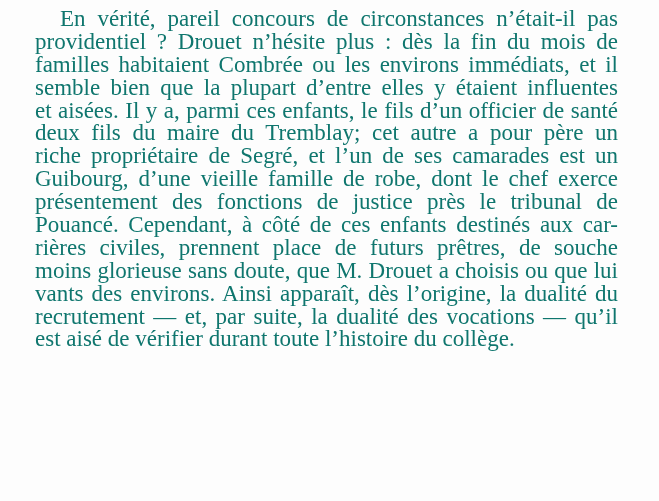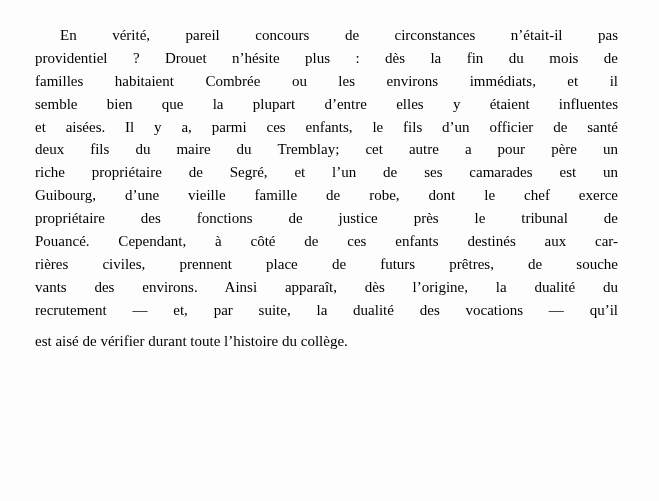--- a/index.html
+++ b/index.html
@@ -10,58 +10,58 @@
     body {
       width: 659px;
       height: 501px;
       overflow: hidden;
       position: relative;
       background: #fdfdfd;
     }
     .page {
       position: absolute;
       left: 35px;
-      top: 24px;
+      top: 8px;
       width: 583px;
       font-family: "Liberation Serif", "DejaVu Serif", serif;
-      font-size: 15px;
-      color: #000000;
+      font-size: 23px;
+      color: #0f766e;
     }
     .line {
       display: block;
       height: 22.9px;
       line-height: 22.9px;
       white-space: nowrap;
       text-align: justify;
       text-align-last: justify;
       overflow: visible;
     }
     .line.indent {
       padding-left: 25px;
     }
     .line.last {
       text-align-last: left;
-      margin-top: 8px;
     }
   </style>
 </head>
 <body>
 
 <div class="page">
   <div class="paragraph">
     <span class="line indent">En vérité, pareil concours de circonstances n’était-il pas</span>
     <span class="line">providentiel ? Drouet n’hésite plus : dès la fin du mois de</span>
   </div>
   <div class="paragraph">
     <span class="line">familles habitaient Combrée ou les environs immédiats, et il</span>
     <span class="line">semble bien que la plupart d’entre elles y étaient influentes</span>
     <span class="line">et aisées. Il y a, parmi ces enfants, le fils d’un officier de santé</span>
     <span class="line">deux fils du maire du Tremblay; cet autre a pour père un</span>
     <span class="line">riche propriétaire de Segré, et l’un de ses camarades est un</span>
     <span class="line">Guibourg, d’une vieille famille de robe, dont le chef exerce</span>
-    <span class="line">propriétaire des fonctions de justice près le tribunal de</span>
+    <span class="line">présentement des fonctions de justice près le tribunal de</span>
     <span class="line">Pouancé. Cependant, à côté de ces enfants destinés aux car-</span>
     <span class="line">rières civiles, prennent place de futurs prêtres, de souche</span>
+    <span class="line">moins glorieuse sans doute, que M. Drouet a choisis ou que lui</span>
     <span class="line">vants des environs. Ainsi apparaît, dès l’origine, la dualité du</span>
     <span class="line">recrutement — et, par suite, la dualité des vocations — qu’il</span>
     <span class="line last">est aisé de vérifier durant toute l’histoire du collège.</span>
   </div>
 </div>
 
 </body></html>

